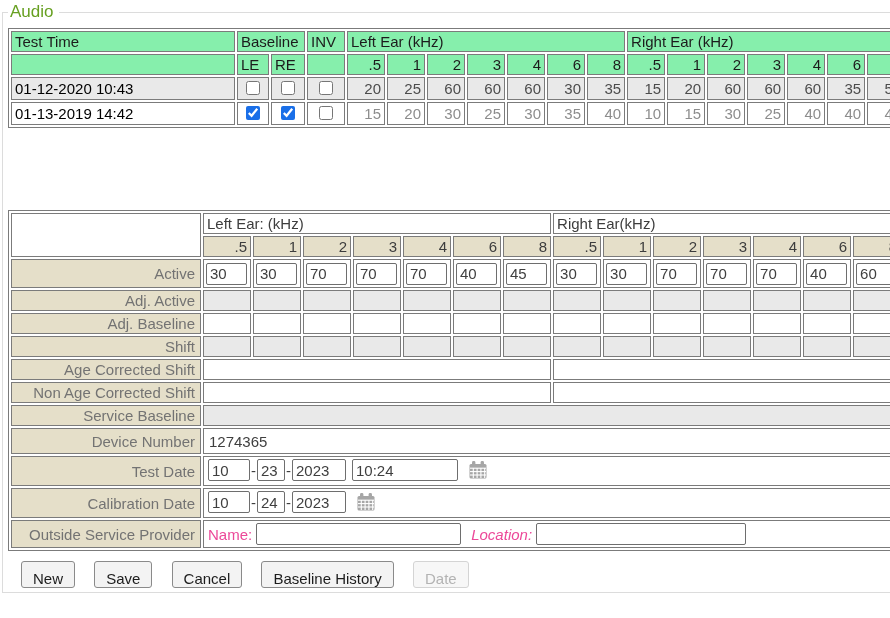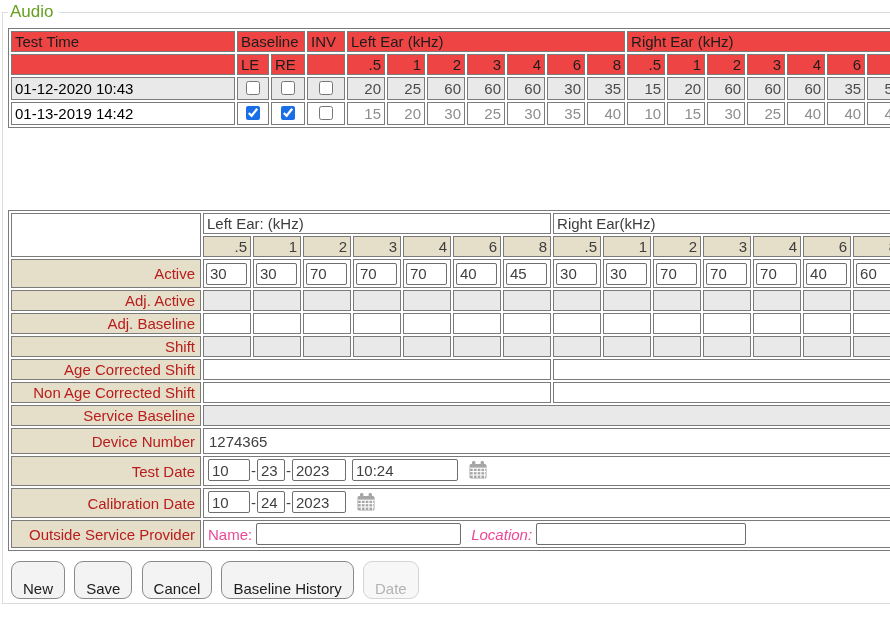--- a/index.html
+++ b/index.html
@@ -18,35 +18,35 @@
   table {
     border-collapse:separate; border-spacing:2px;
     border:1px solid #7b7b7b; table-layout:fixed; width:867px;
     background:#ffffff;
   }
   td {
     border:1px solid #7b7b7b; padding:1px 3px; height:21px;
     overflow:hidden; white-space:nowrap; vertical-align:middle;
   }
   
-  .top-table .hdr td { background:#ef4444; color:#1c1c1c; }
+  .top-table .hdr td { background:#86efac; color:#1c1c1c; }
   .top-table td.num { text-align:right; }
   .top-table tr.datarow1 td { background:#e9e9e9; }
   .top-table tr.datarow1 td.num { color:#4c4c4c; }
   .top-table tr.datarow2 td { background:#ffffff; }
   .top-table tr.datarow2 td.num { color:#8d8d8d; }
   .top-table td.chk { text-align:center; padding:1px 0; }
   input[type=checkbox] {
     width:14px; height:14px; accent-color:#1a6fe8; margin:2px 0 0 0;
   }
   
   .detail-table { margin-top:82px; }
   .detail-table td.earhdr { background:#ffffff; color:#3d3d3d; }
   .detail-table td.freq { background:#e5dfc9; text-align:right; color:#3d3d3d; }
-  .detail-table td.rowlabel { background:#e5dfc9; text-align:right; color:#b91c1c; padding-right:5px; }
+  .detail-table td.rowlabel { background:#e5dfc9; text-align:right; color:#737373; padding-right:5px; }
   .detail-table td.graycell { background:#e9e9e9; }
   .detail-table td.whitecell { background:#ffffff; }
   .detail-table td.inputcell { background:#ffffff; padding:2px 2px; }
   .detail-table tr.active-row td { height:29px; }
   input[type=text] {
     font:15px "Liberation Sans", sans-serif; color:#3f3f3f;
     border:1px solid #6e6e6e; border-radius:2px;
     padding:1px 3px; height:22px; background:#fff;
   }
   .cellinput { width:41px; height:21px; }
@@ -56,22 +56,22 @@
   .dt-t { width:106px; margin-left:6px; }
   .dash { color:#3f3f3f; margin:0 1px; }
   .cal-wrap { display:inline-block; vertical-align:middle; margin-left:10px; cursor:pointer; }
   td.osp-cell { padding:2px 2px; height:26px; color:#6a6a6a; }
   .osp-label { color:#ec4899; margin:0 4px 0 2px; }
   .osp-name { width:205px; } .osp-loc { width:210px; }
   
   .btnrow { margin:10px 0 0 3px; }
   .btnrow button {
     font:15px "Liberation Sans", sans-serif; color:#1c1c1c;
-    background:#f3f3f3; border:1px solid #8a8a8a; border-radius:9px;
-    height:27px; padding:18px 11px; margin-right:5px; cursor:pointer;
+    background:#f3f3f3; border:1px solid #8a8a8a; border-radius:3px;
+    height:27px; padding:8px 11px; margin-right:5px; cursor:pointer;margin-left:10px;
   }
   .btnrow button:disabled {
     color:#b3b3b3; border-color:#d4d4d4; background:#f7f7f7; cursor:default;
   }
 </style>
 </head>
 <body>
 
 <fieldset class="audio">
   <legend class="audio-legend">Audio</legend>

